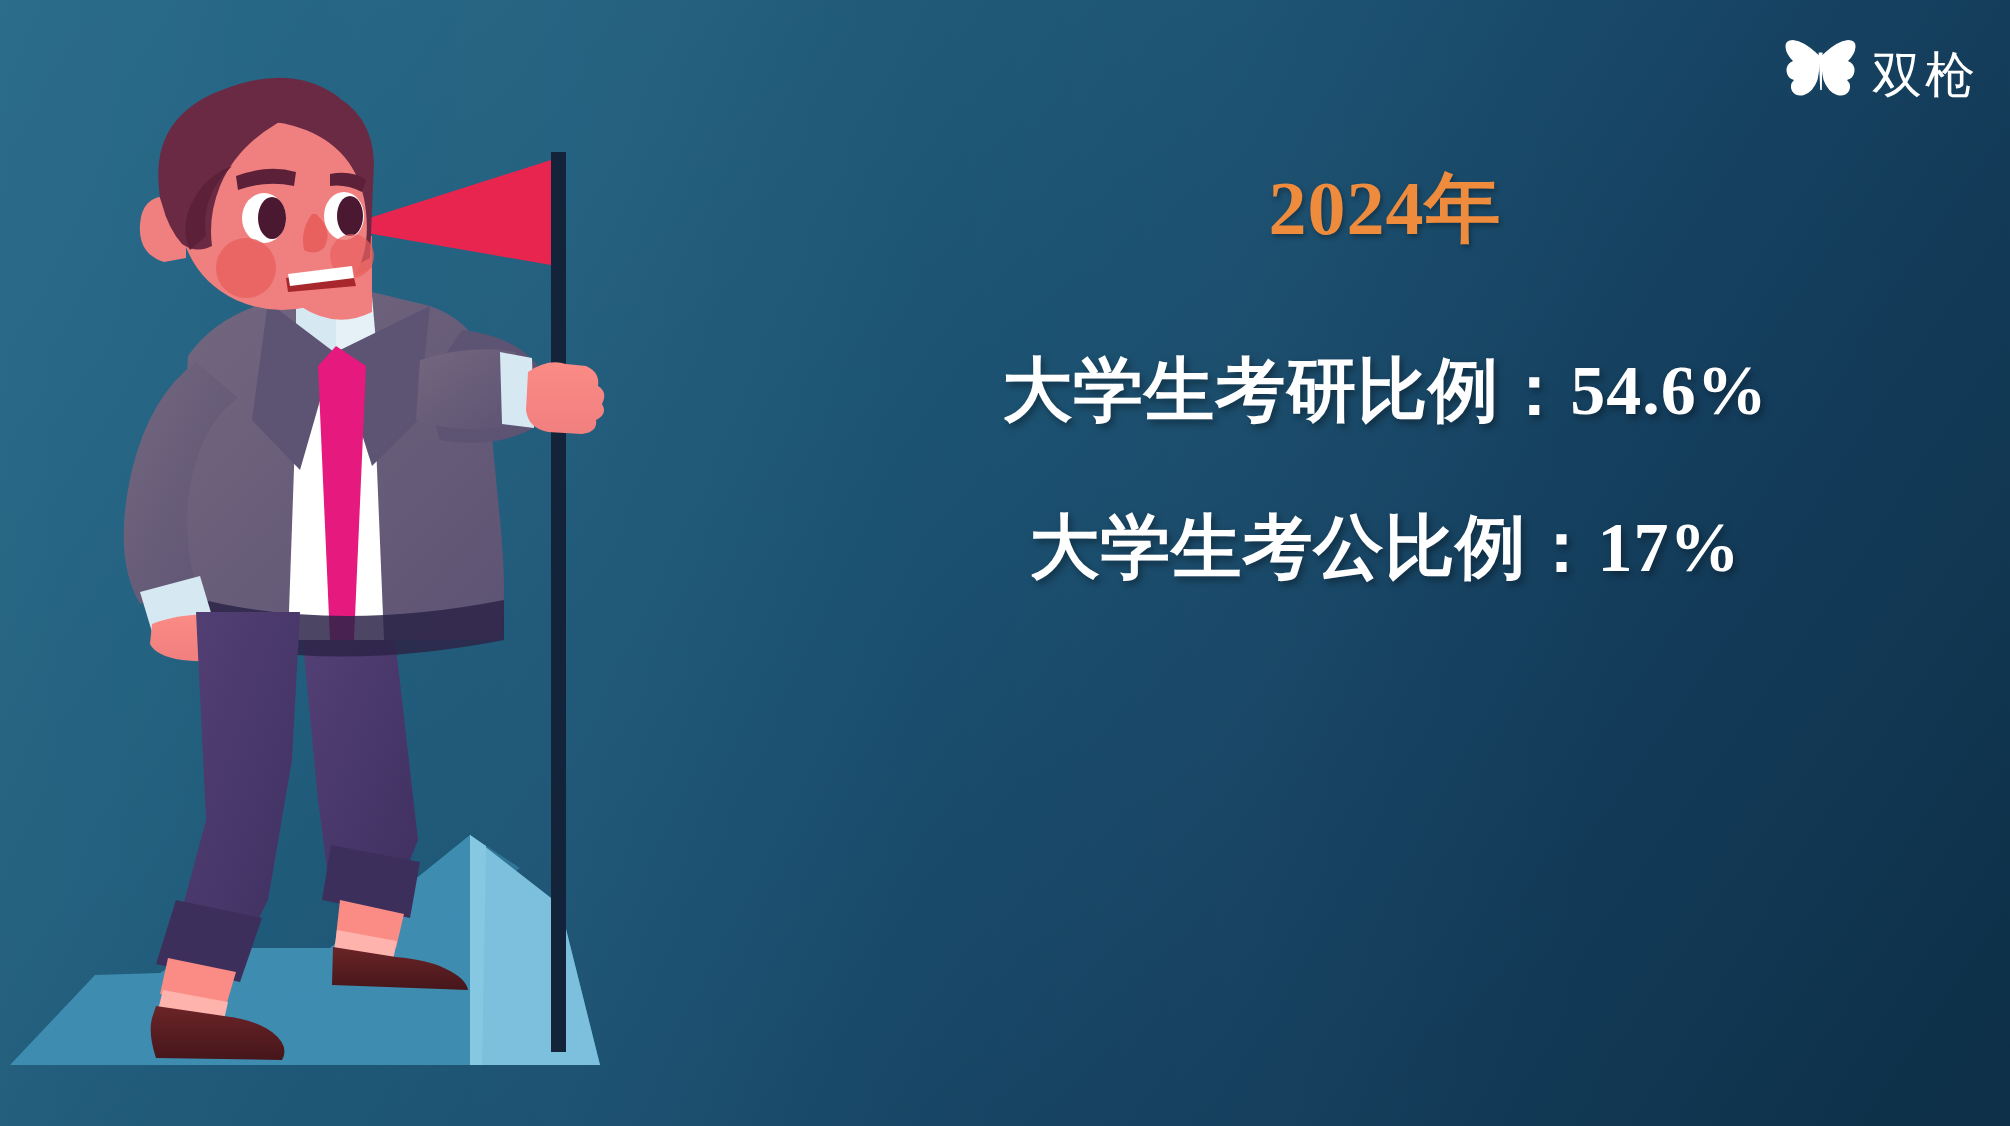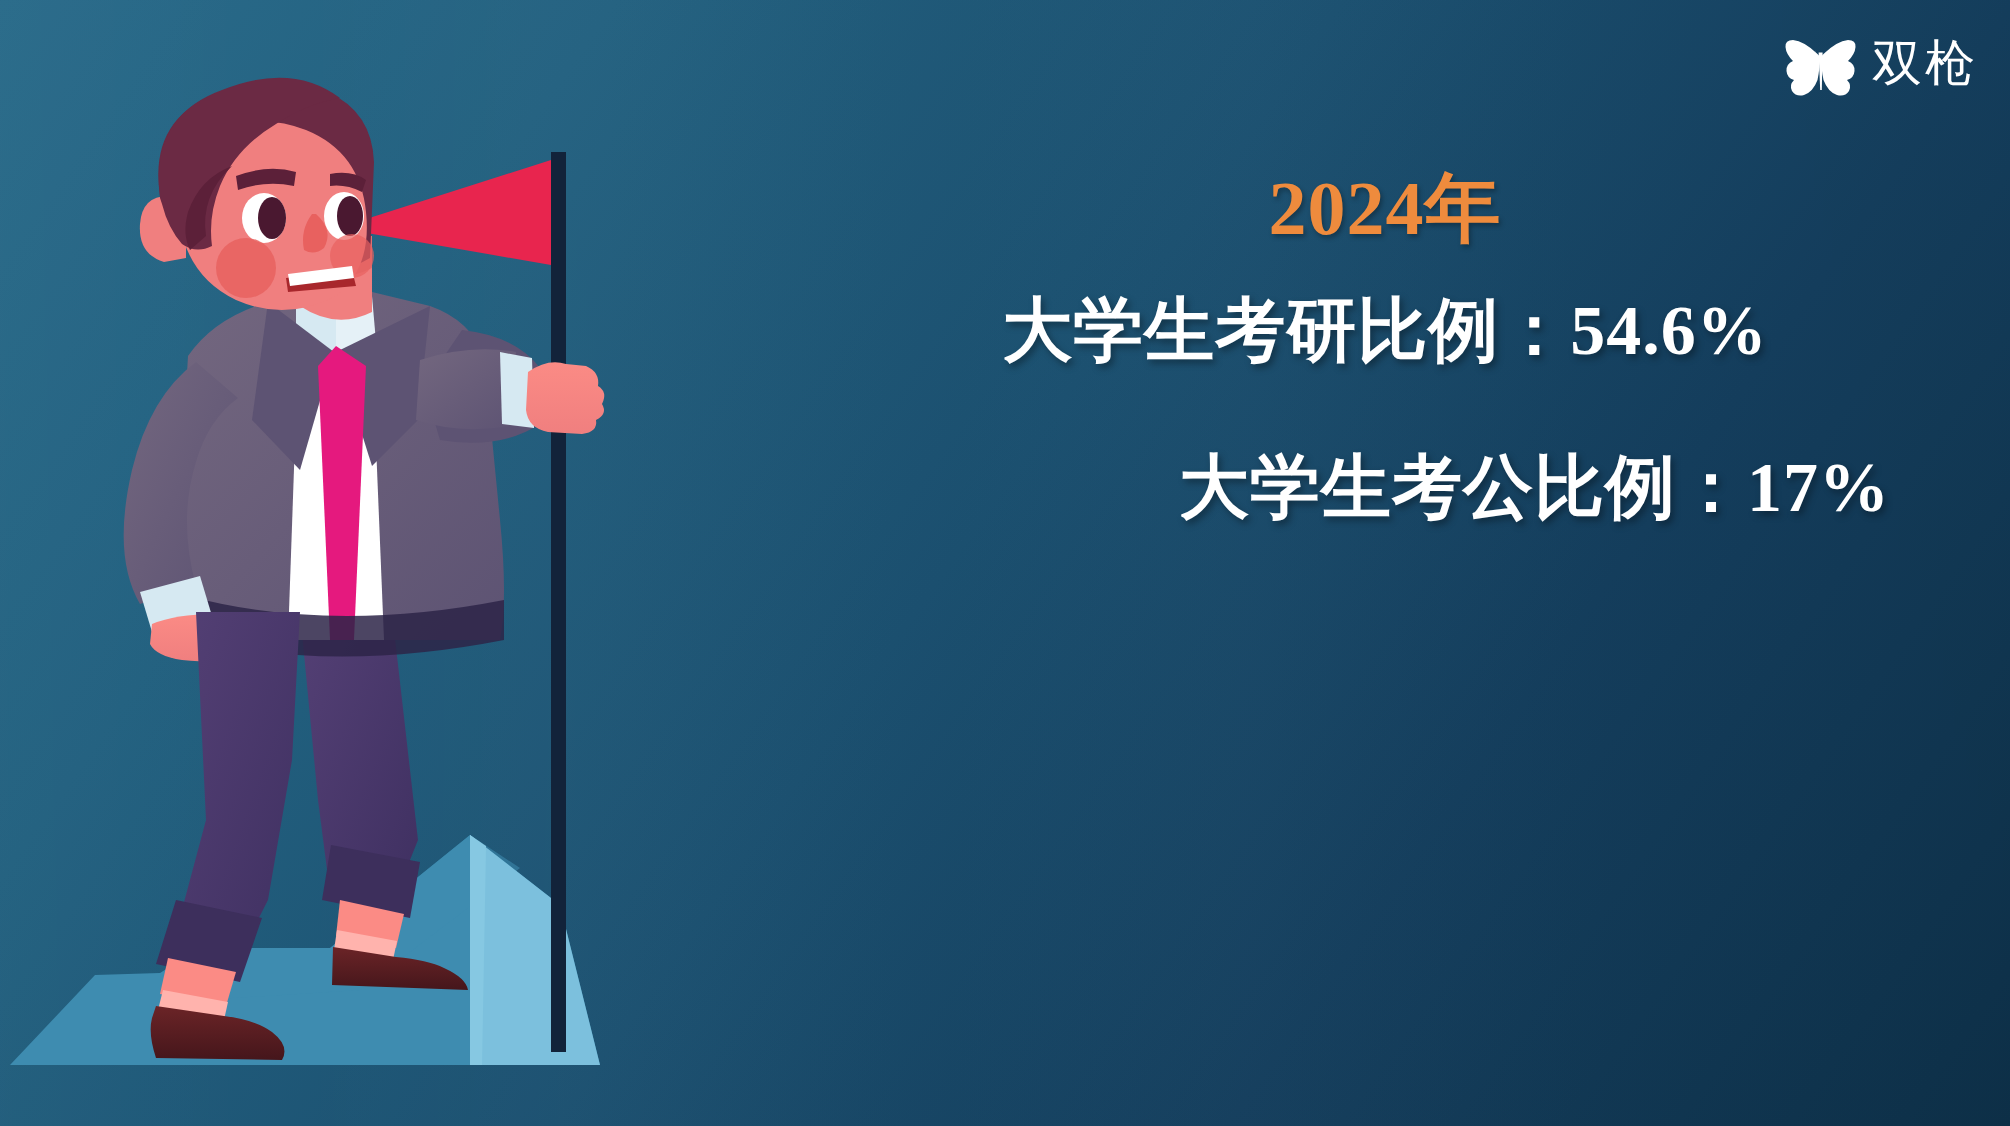--- a/index.html
+++ b/index.html
@@ -32,21 +32,21 @@
       rgba(0,0,0,0.012) 80%,
       rgba(0,0,0,0.020) 100%);
   }
 
   
   .logo {
     position: absolute;
     top: 38px;
     right: 32px;
     display: flex;
-    align-items: flex-start;
+    align-items: flex-end;
     gap: 14px;
     z-index: 6;
   }
   .logo-mark { width: 74px; height: 62px; display: block; }
   .logo-text {
     color: #ffffff;
     font-family: "Liberation Sans", "DejaVu Sans", sans-serif;
     font-size: 50px;
     font-weight: 400;
     letter-spacing: 3px;
@@ -61,35 +61,35 @@
     top: 170px;
     width: 1010px;
     z-index: 5;
     text-align: center;
   }
   .year {
     color: #ee8b3d;
     font-size: 76px;
     font-weight: 700;
     line-height: 1;
-    margin: 0 0 44px 0;
+    margin: 0 0 104px 0;
     letter-spacing: 1px;
     text-shadow: 2px 3px 5px rgba(0,0,0,0.30);
   }
   .stat {
     color: #ffffff;
     font-size: 70px;
     font-weight: 700;
     line-height: 1.18;
     margin: 0;
     letter-spacing: 1px;
     white-space: nowrap;
     text-shadow: 3px 4px 7px rgba(0,0,0,0.35);
   }
-  .stat + .stat { margin-top: 74px; text-align: right; }
+  .stat + .stat { margin-top: 74px; }
 
   
   .illustration {
     position: absolute;
     left: 0;
     top: 0;
     width: 800px;
     height: 1126px;
     z-index: 3;
   }

